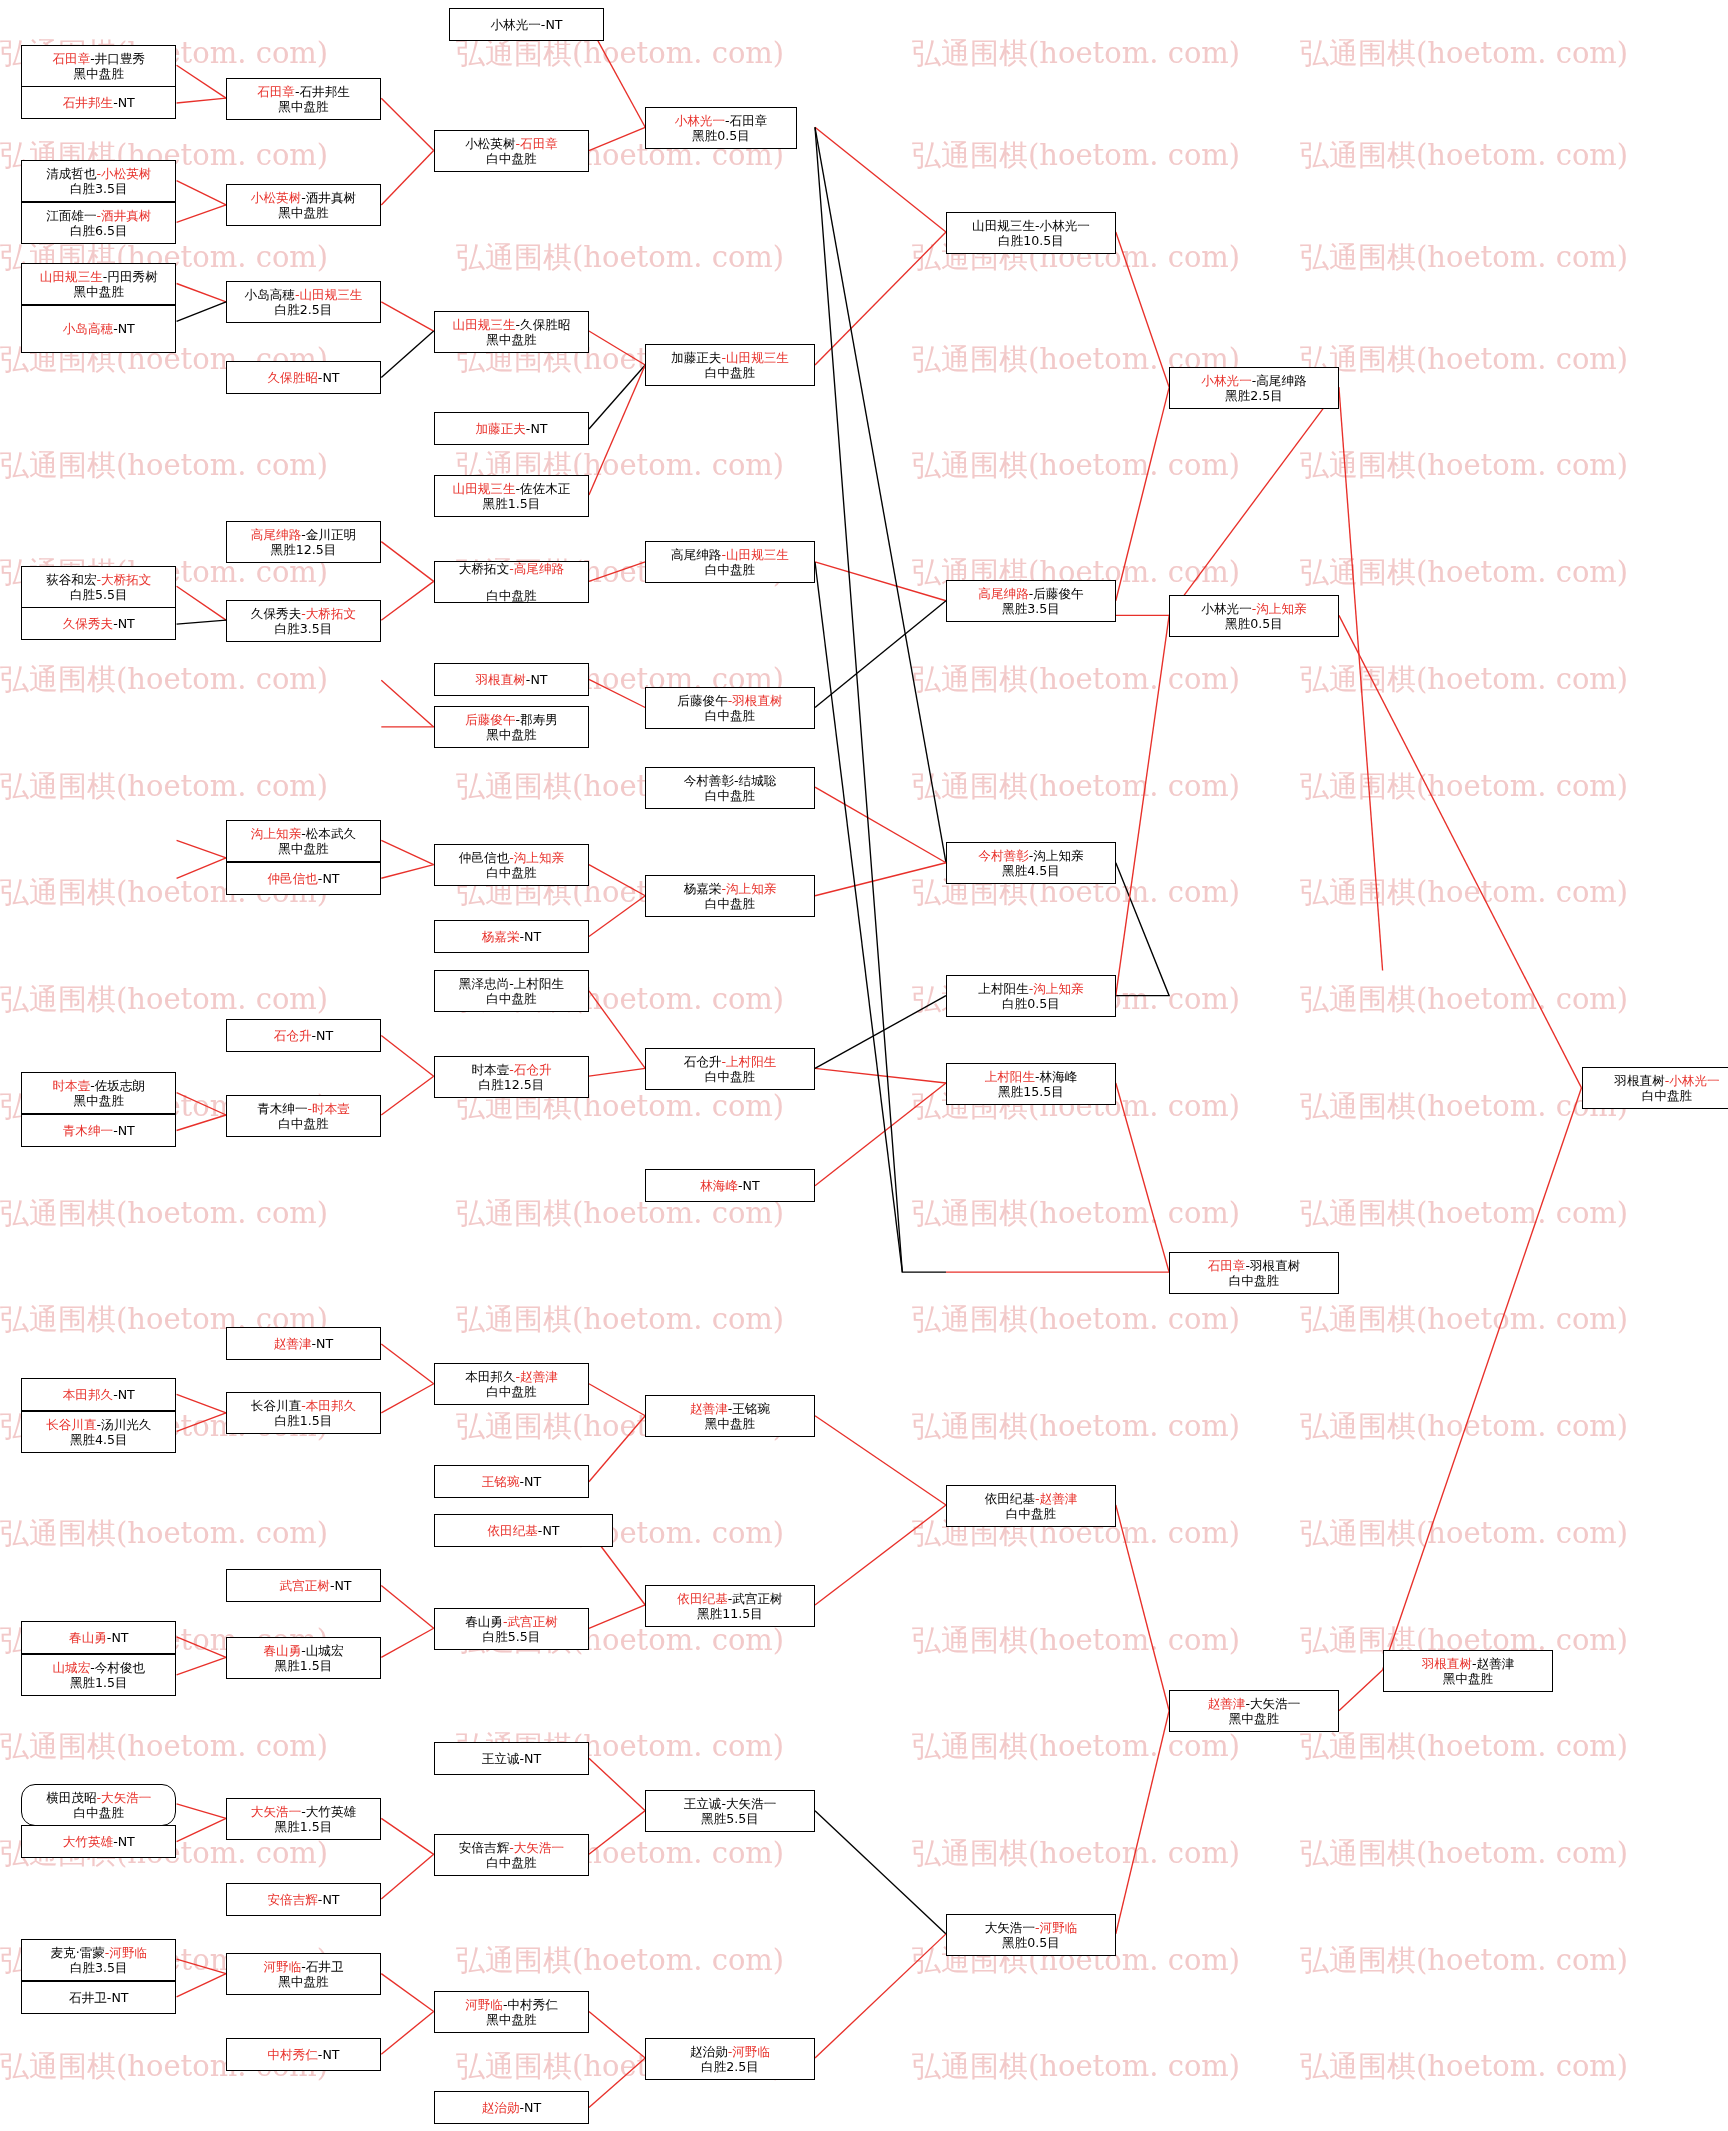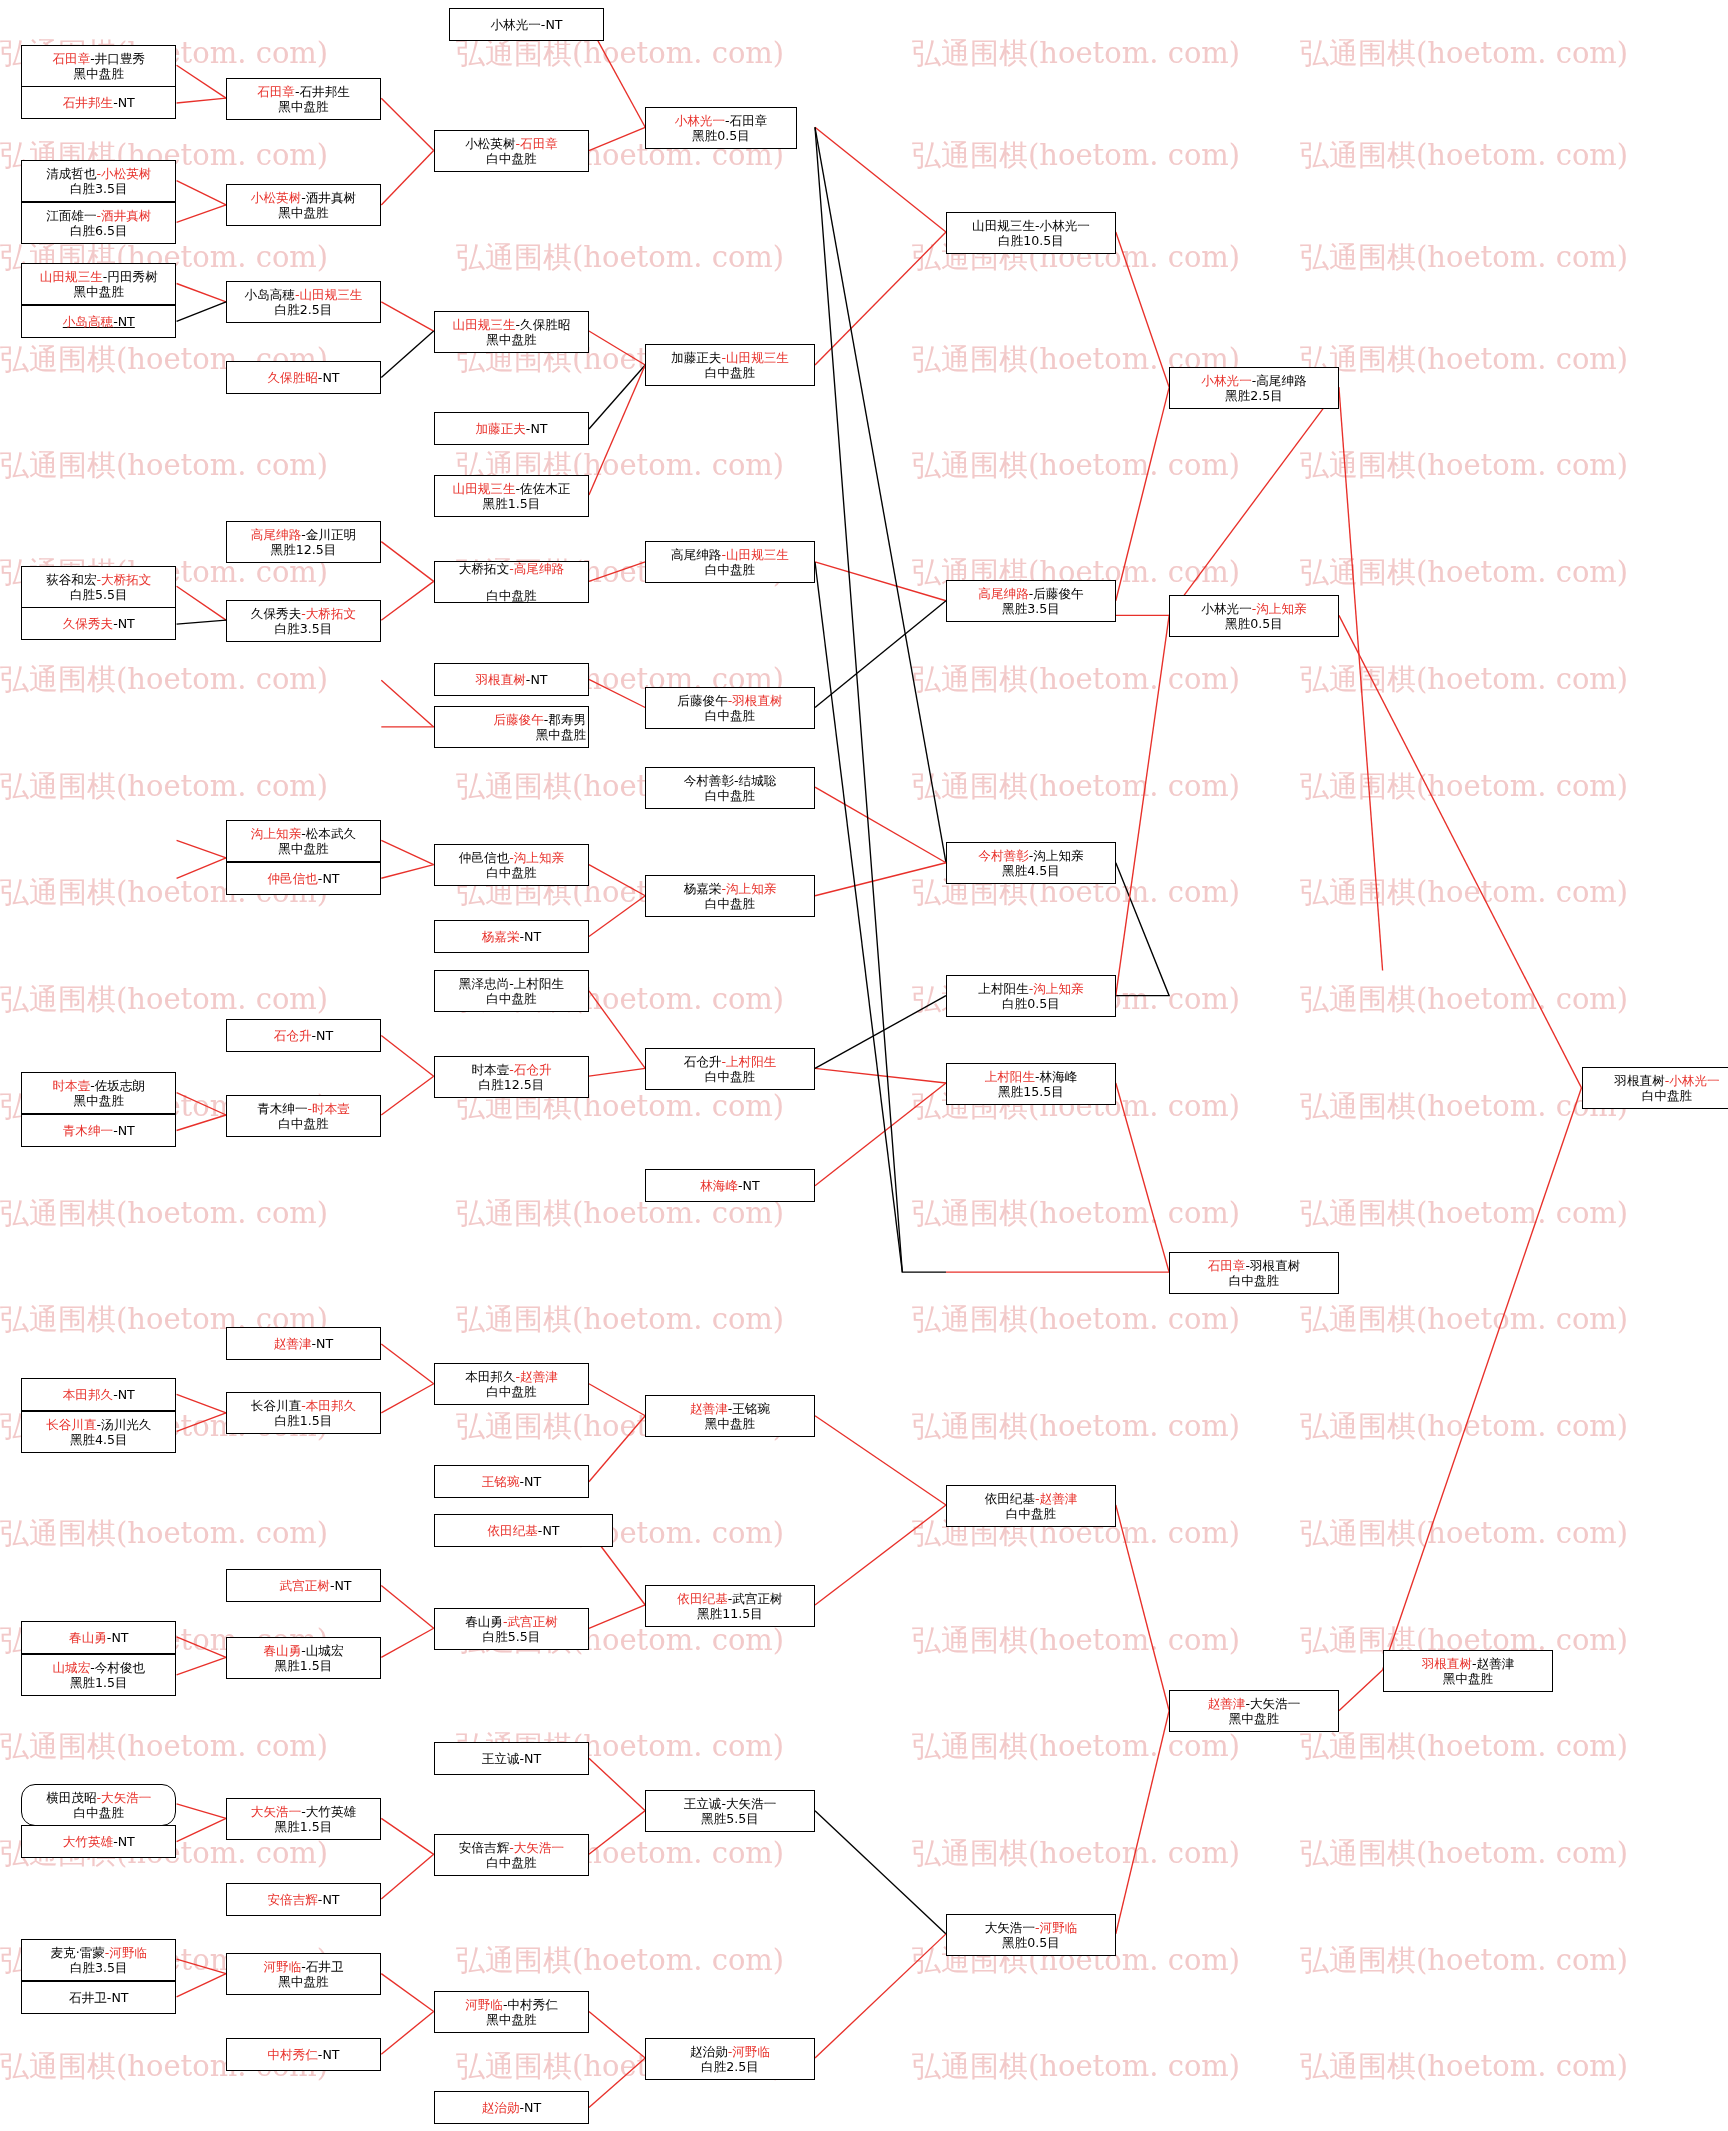--- a/index.html
+++ b/index.html
@@ -210,21 +210,21 @@
         <div class="ln"><span class="k">白胜3.5目</span></div>
       </div>
       <div class="node" style="left: 21.3px; top: 202px; width: 155px; height: 42px;">
         <div class="ln"><span class="k">江面雄一</span><span class="r">-酒井真树</span></div>
         <div class="ln"><span class="k">白胜6.5目</span></div>
       </div>
       <div class="node" style="left: 21.3px; top: 263px; width: 155px; height: 42px;">
         <div class="ln"><span class="r">山田规三生</span><span class="k">-円田秀树</span></div>
         <div class="ln"><span class="k">黑中盘胜</span></div>
       </div>
-      <div class="node" style="left: 21.3px; top: 305px; width: 155px; height: 33px; text-decoration: underline;">
+      <div class="node" style="left: 21.3px; top: 305px; width: 155px; height: 48px;">
         <div class="ln"><span class="r">小岛高穂</span><span class="k">-NT</span></div>
       </div>
       <div class="node" style="left: 226px; top: 78px; width: 155px; height: 42px;">
         <div class="ln"><span class="r">石田章</span><span class="k">-石井邦生</span></div>
         <div class="ln"><span class="k">黑中盘胜</span></div>
       </div>
       <div class="node" style="left: 226px; top: 184px; width: 155px; height: 42px;">
         <div class="ln"><span class="r">小松英树</span><span class="k">-酒井真树</span></div>
         <div class="ln"><span class="k">黑中盘胜</span></div>
       </div>
@@ -273,21 +273,21 @@
         <div class="ln"><span class="k">久保秀夫</span><span class="r">-大桥拓文</span></div>
         <div class="ln"><span class="k">白胜3.5目</span></div>
       </div>
       <div class="node" style="left: 434px; top: 561px; width: 155px; height: 42px; gap: 11px;">
         <div class="ln"><span class="k">大桥拓文</span><span class="r">-高尾绅路</span></div>
         <div class="ln"><span class="k">白中盘胜</span></div>
       </div>
       <div class="node" style="left: 434px; top: 663px; width: 155px; height: 33px;">
         <div class="ln"><span class="r">羽根直树</span><span class="k">-NT</span></div>
       </div>
-      <div class="node" style="left: 434px; top: 706px; width: 155px; height: 42px; align-items: flex-end;">
+      <div class="node" style="left: 434px; top: 706px; width: 155px; height: 42px;">
         <div class="ln"><span class="r">后藤俊午</span><span class="k">-郡寿男</span></div>
         <div class="ln"><span class="k">黑中盘胜</span></div>
       </div>
       <div class="node" style="left: 645px; top: 541px; width: 170px; height: 42px;">
         <div class="ln"><span class="k">高尾绅路</span><span class="r">-山田规三生</span></div>
         <div class="ln"><span class="k">白中盘胜</span></div>
       </div>
       <div class="node" style="left: 645px; top: 687px; width: 170px; height: 42px;">
         <div class="ln"><span class="k">后藤俊午</span><span class="r">-羽根直树</span></div>
         <div class="ln"><span class="k">白中盘胜</span></div>

